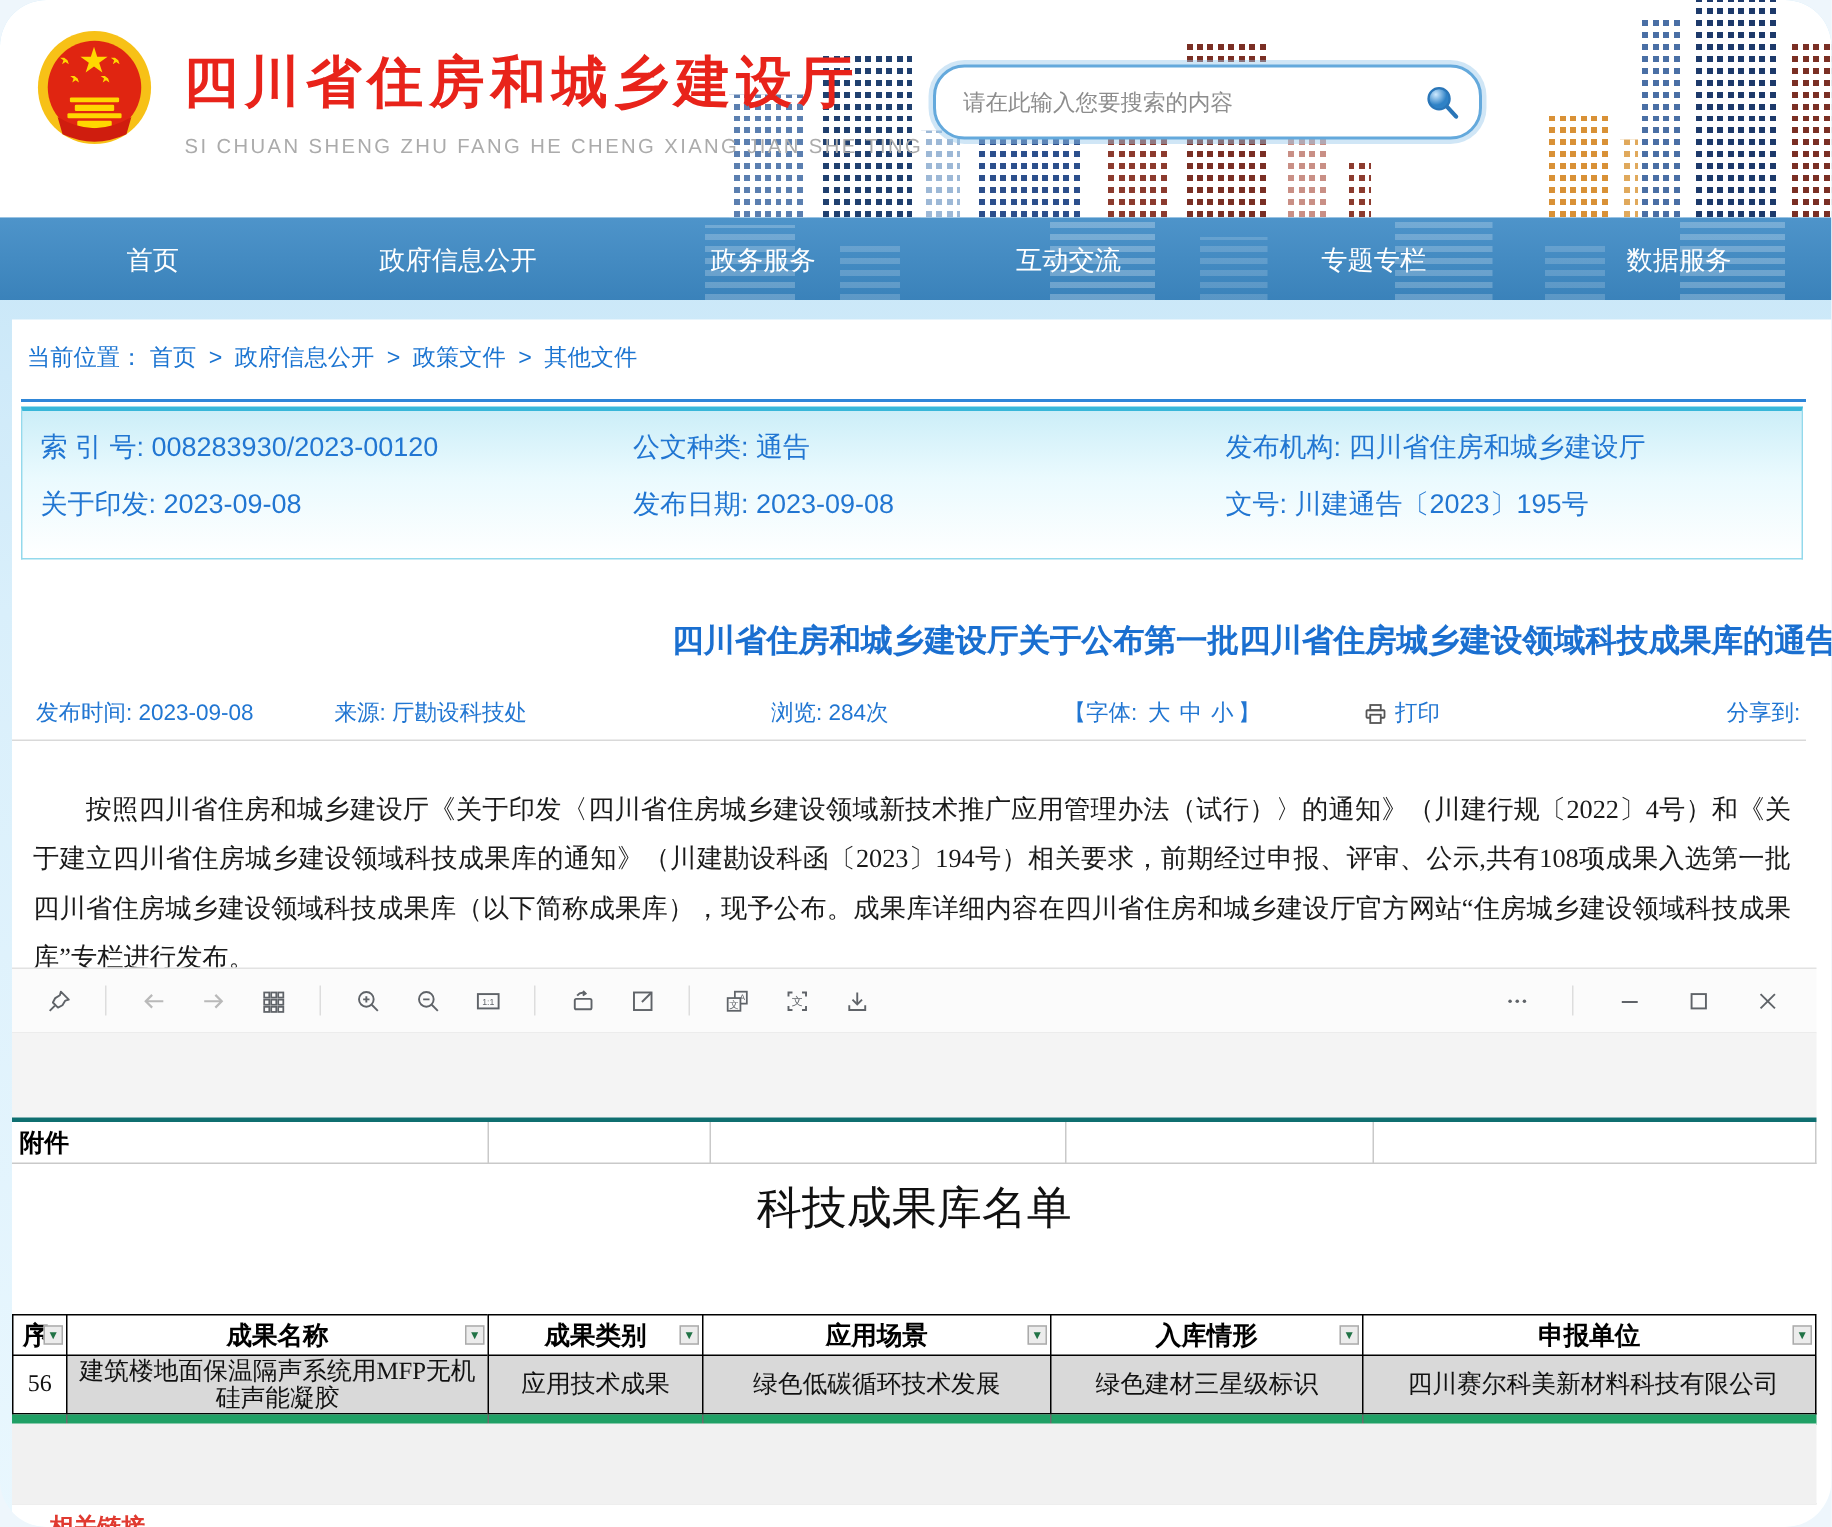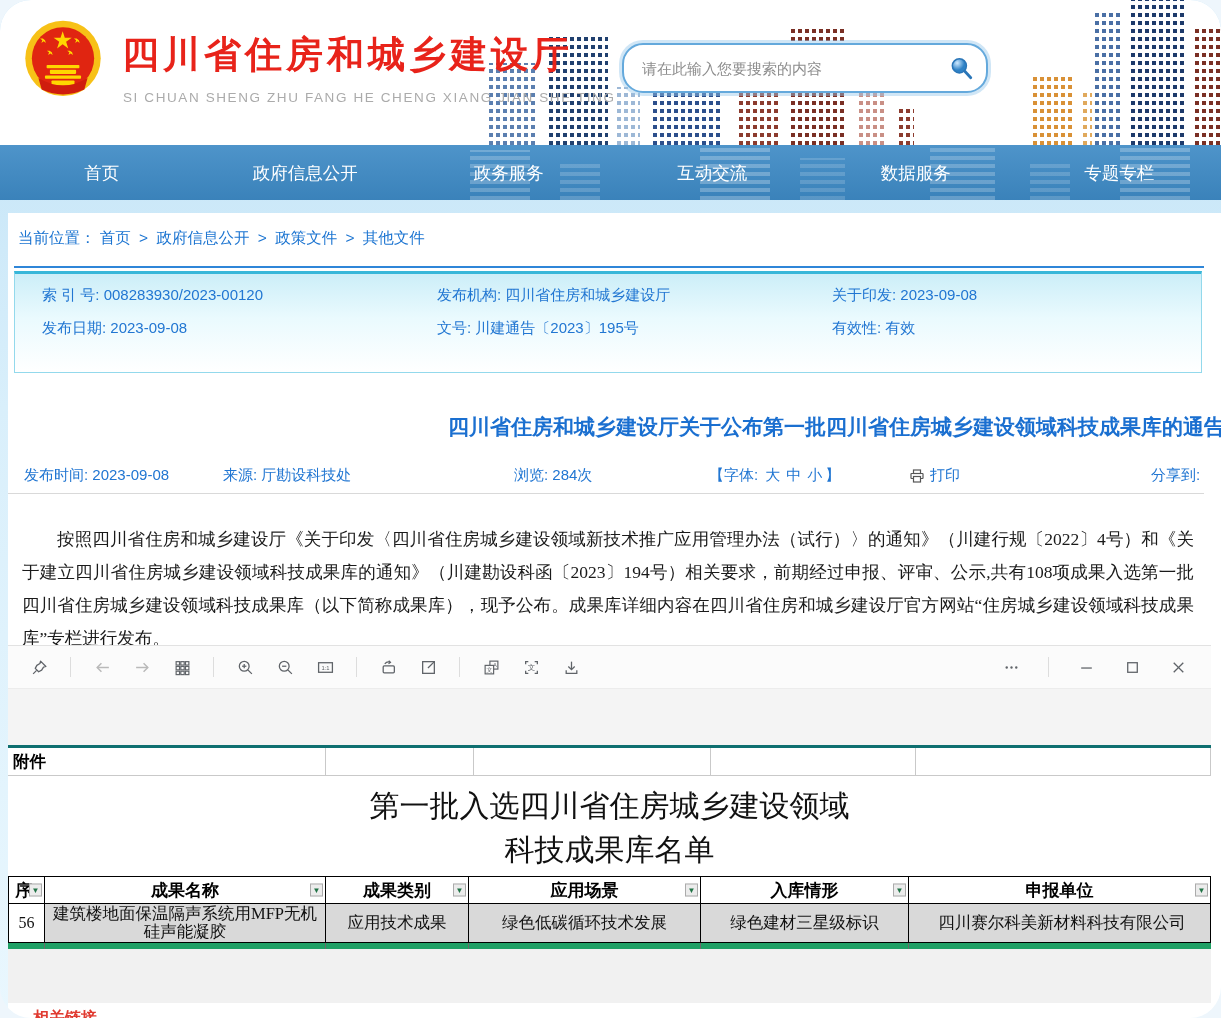--- a/index.html
+++ b/index.html
@@ -33,22 +33,22 @@
   .nav-blds{position:absolute;inset:0;z-index:1;pointer-events:none;}
   
   .content{position:absolute;left:8px;top:213px;width:1203px;height:858px;background:#fff;padding-left:14px;}
   .breadcrumb{position:absolute;left:10px;top:15px;font-size:15.5px;color:#1b74d1;}
   .breadcrumb a{color:#1b74d1;text-decoration:none;cursor:pointer;}
   .bc-sep{color:#1b74d1;margin:0 4px;}
   .blue-rule{position:absolute;left:6px;top:53px;width:1190px;height:2px;background:#2f86d8;}
   .meta-box{position:absolute;left:6px;top:58px;width:1188px;height:102px;box-sizing:border-box;
     border:1px solid #93d9ec;border-top:3px solid #38b7d9;
     background:linear-gradient(180deg,#cceef8 0%,#eafafe 45%,#ffffff 100%);}
-  .meta-grid{position:absolute;left:27px;top:12px;width:1160px;display:grid;
-    grid-template-columns:395px 395px auto;grid-row-gap:14px;font-size:15px;color:#2176d2;}
+  .meta-grid{position:absolute;left:12px;top:12px;width:1160px;display:grid;
+    grid-template-columns:395px 395px auto;grid-row-gap:14px;font-size:18px;color:#2176d2;}
   .meta-item{white-space:nowrap;}
   .article-title{position:absolute;left:0;top:200px;width:100%;text-align:right;
     font-size:21px;font-weight:bold;color:#1a6fd0;}
   .pub-row{position:absolute;left:8px;top:253px;width:1186px;font-size:15px;color:#2176d2;white-space:nowrap;}
   .pub-row .seg{position:absolute;white-space:nowrap;}
   .pub-row a{color:#2176d2;text-decoration:none;cursor:pointer;}
   .print-seg{display:inline-flex;align-items:center;gap:5px;}
   .gray-rule{position:absolute;left:0px;top:280px;width:1196px;height:1px;background:#d9d9d9;}
   .article-body{position:absolute;left:14px;top:310px;width:1172px;
     font-family:"Liberation Serif",serif;font-size:17.5px;line-height:33px;color:#1a1a1a;
@@ -157,40 +157,40 @@
       <div class="bld" style="--c:rgba(255,255,255,.16);--gap:transparent;left:800px;width:45px;height:42px;"></div>
       <div class="bld" style="--c:rgba(255,255,255,.22);--gap:transparent;left:930px;width:65px;height:55px;"></div>
       <div class="bld" style="--c:rgba(255,255,255,.17);--gap:transparent;left:1030px;width:40px;height:40px;"></div>
       <div class="bld" style="--c:rgba(255,255,255,.24);--gap:transparent;left:1120px;width:70px;height:55px;"></div>
     </div>
     <div class="nav-inner">
         <div class="nav-item">首页</div>
         <div class="nav-item">政府信息公开</div>
         <div class="nav-item">政务服务</div>
         <div class="nav-item">互动交流</div>
+        <div class="nav-item">专题专栏</div>
         <div class="nav-item">数据服务</div>
-        <div class="nav-item">专题专栏</div>
       </div>
   </div>
 
   <div class="content">
     <div class="breadcrumb">
       <span>当前位置：</span>
       <span><a>首页</a><span class="bc-sep"> &gt; </span><a>政府信息公开</a><span class="bc-sep"> &gt; </span><a>政策文件</a><span class="bc-sep"> &gt; </span><a>其他文件</a></span>
     </div>
     <div class="blue-rule"></div>
 
     <div class="meta-box">
       <div class="meta-grid">
         <div class="meta-item"><span>索 引 号: </span><span>008283930/2023-00120</span></div>
+        <div class="meta-item"><span>公文种类: </span><span>通告</span></div>
         <div class="meta-item"><span>发布机构: </span><span>四川省住房和城乡建设厅</span></div>
         <div class="meta-item"><span>关于印发: </span><span>2023-09-08</span></div>
         <div class="meta-item"><span>发布日期: </span><span>2023-09-08</span></div>
         <div class="meta-item"><span>文号: </span><span>川建通告〔2023〕195号</span></div>
-        <div class="meta-item"><span>有效性: </span><span>有效</span></div>
       </div>
     </div>
 
     <div class="article-title">四川省住房和城乡建设厅关于公布第一批四川省住房城乡建设领域科技成果库的通告</div>
 
     <div class="pub-row">
       <span class="seg" style="left:8px;"><span>发布时间: </span><span>2023-09-08</span></span>
       <span class="seg" style="left:207px;"><span>来源: </span><span>厅勘设科技处</span></span>
       <span class="seg" style="left:498px;"><span>浏览: </span><span>284次</span></span>
       <span class="seg" style="left:693px;">
@@ -369,21 +369,20 @@
     <div class="sheet">
       <div class="att-row">
         <div class="att-label">附件</div>
         <div class="att-div" style="left:317px;"></div>
         <div class="att-div" style="left:465px;"></div>
         <div class="att-div" style="left:702px;"></div>
         <div class="att-div" style="left:907px;"></div>
         <div class="att-div" style="left:1202px;"></div>
       </div>
       <div class="sheet-title">
-        <div>第一批入选四川省住房城乡建设领域</div>
         <div>科技成果库名单</div>
       </div>
       <div class="xl-table">
         <div class="xl-row">
             <div class="hcell" style="width: 36px; flex: 0 0 36px;">
               <span>序·</span>
               <span class="filter-btn">▼</span>
             </div>
             <div class="hcell" style="width: 281px; flex: 0 0 281px;">
               <span>成果名称</span>

